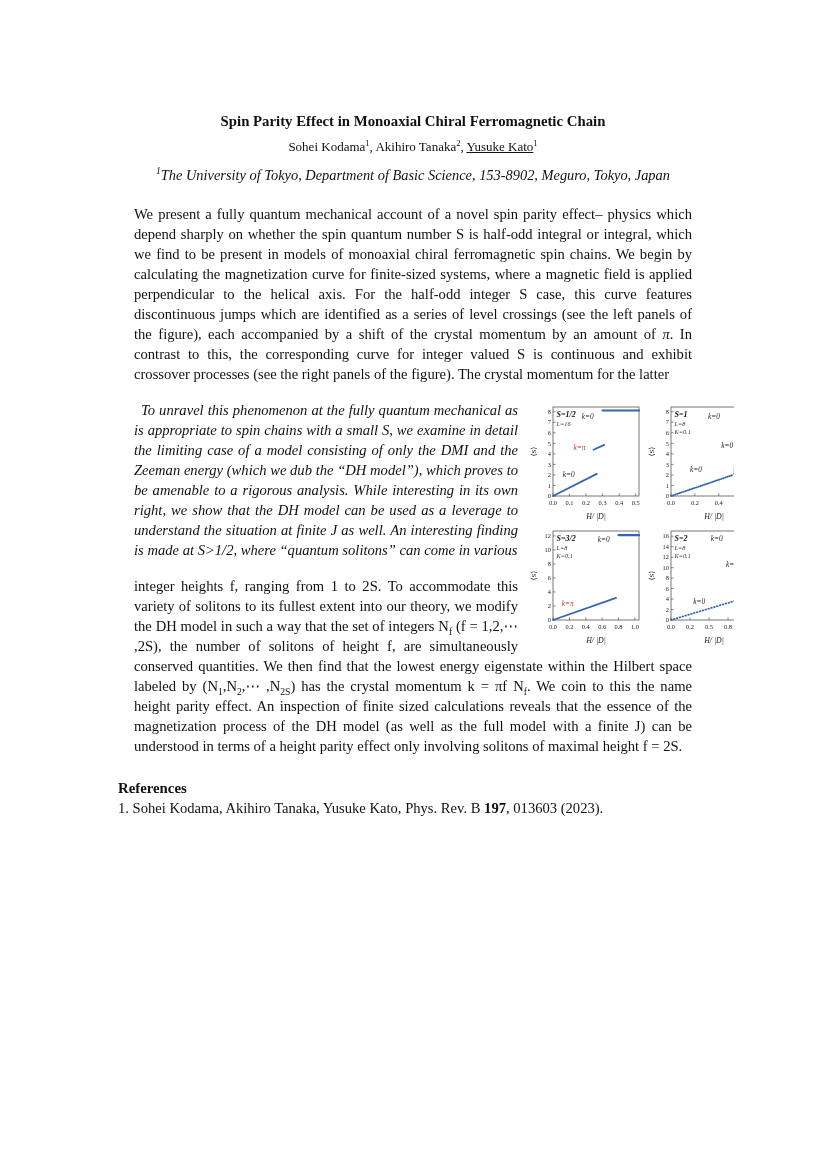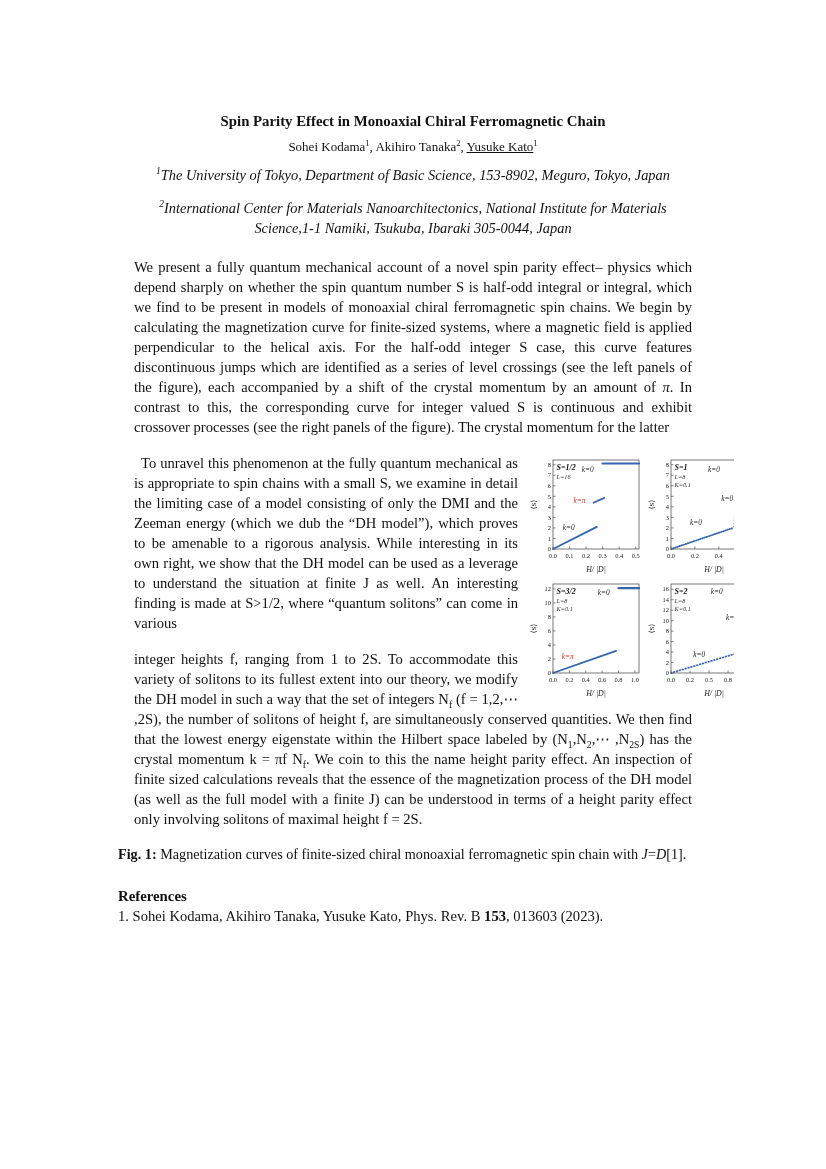--- a/index.html
+++ b/index.html
@@ -5,21 +5,21 @@
   html,body{margin:0;padding:0;background:#fff;}
   .page{position:relative;width:734px;height:1169px;background:#fff;overflow:hidden;
         font-family:"Liberation Serif","DejaVu Serif",serif;color:#111;}
   .content{position:absolute;left:118px;top:0;width:590px;}
   h1.title{font-size:14.8px;font-weight:700;text-align:center;margin:113px 0 0 0;}
   .authors{font-size:13px;text-align:center;margin:9px 0 0 0;}
   .affil{font-size:14.4px;font-style:italic;text-align:center;margin:12px;line-height:20.6px;}
   .affil-first{margin-top:10px;}
   .bodytext{margin-top:18px;font-size:14.6px;line-height:20px;text-align:justify;}
   .para{margin:16px;}
-  .para.indent{text-indent:7px;}
+  .para.indent{text-indent:7px;font-style:italic;}
   figure.fig{float:right;width:234px;margin:2px -54px 4px 10px;padding:0;
              display:grid;grid-template-columns:116px 116px;gap:4px 2px;}
   .panel{width:116px;height:120px;}
   .fig svg text{font-family:"Liberation Serif","DejaVu Serif",serif;}
   .caption{font-size:14.2px;line-height:19px;margin:16px 0 0 0;text-align:justify;}
   h2.refhead{font-size:14.8px;font-weight:700;margin:24px 0 0 0;}
   .ref{font-size:14.6px;margin:3px 0 0 0;}
   .b{font-weight:700;}
   .i{font-style:italic;}
   .u{text-decoration:underline;}
@@ -30,21 +30,20 @@
 <body>
 
 <div class="page">
   <div class="content">
 
     <h1 class="title">Spin Parity Effect in Monoaxial Chiral Ferromagnetic Chain</h1>
 
     <p class="authors">Sohei Kodama<span class="sup">1</span>, Akihiro Tanaka<span class="sup">2</span>, <span class="u">Yusuke Kato</span><span class="sup">1</span></p>
 
     <p class="affil affil-first"><span class="sup">1</span>The University of Tokyo, Department of Basic Science, 153-8902, Meguro, Tokyo, Japan</p>
-    <p class="affil"><span class="sup">2</span>International Center for Materials Nanoarchitectonics, National Institute for Materials Science,1-1 Namiki, Tsukuba, Ibaraki 305-0044, Japan</p>
 
     <div class="bodytext">
       <p class="para">We present a fully quantum mechanical account of a novel spin parity effect– physics which depend sharply on whether the spin quantum number S is half-odd integral or integral, which we find to be present in models of monoaxial chiral ferromagnetic spin chains. We begin by calculating the magnetization curve for finite-sized systems, where a magnetic field is applied perpendicular to the helical axis. For the half-odd integer S case, this curve features discontinuous jumps which are identified as a series of level crossings (see the left panels of the figure), each accompanied by a shift of the crystal momentum by an amount of <span class="i">π</span>. In contrast to this, the corresponding curve for integer valued S is continuous and exhibit crossover processes (see the right panels of the figure). The crystal momentum for the latter</p>
 
       <div class="wrapblock">
         <figure class="fig">
           <div class="panel"><svg width="116" height="120" viewBox="0 0 116 120">
                 <rect x="25" y="5" width="86" height="89" fill="#fff" stroke="#555" stroke-width="0.8"></rect>
                 <line x1="25" y1="94" x2="25" y2="91.4" stroke="#555" stroke-width="0.7"></line>
                 <text x="25" y="102.5" font-size="6.4" text-anchor="middle" fill="#222">0.0</text>
@@ -207,19 +206,18 @@
                 <text x="85.88495575221239" y="40.6" font-size="7.4" font-style="italic" text-anchor="middle" fill="#222">k=0</text>
                 <text x="53.15929203539823" y="78.29411764705883" font-size="7.4" font-style="italic" text-anchor="middle" fill="#222">k=0</text>
               </svg></div>
         </figure>
         <p class="para indent">To unravel this phenomenon at the fully quantum mechanical as is appropriate to spin chains with a small S, we examine in detail the limiting case of a model consisting of only the DMI and the Zeeman energy (which we dub the “DH model”), which proves to be amenable to a rigorous analysis. While interesting in its own right, we show that the DH model can be used as a leverage to understand the situation at finite J as well. An interesting finding is made at S&gt;1/2, where “quantum solitons” can come in various</p>
       </div>
 
       <p class="para">integer heights f, ranging from 1 to 2S. To accommodate this variety of solitons to its fullest extent into our theory, we modify the DH model in such a way that the set of integers N<span class="sub">f</span> (f = 1,2,⋯ ,2S), the number of solitons of height f, are simultaneously conserved quantities. We then find that the lowest energy eigenstate within the Hilbert space labeled by (N<span class="sub">1</span>,N<span class="sub">2</span>,⋯ ,N<span class="sub">2S</span>) has the crystal momentum k = πf N<span class="sub">f</span>. We coin to this the name height parity effect. An inspection of finite sized calculations reveals that the essence of the magnetization process of the DH model (as well as the full model with a finite J) can be understood in terms of a height parity effect only involving solitons of maximal height f = 2S.</p>
     </div>
 
-    <p class="caption"><span class="b">Fig. 1:</span> Magnetization curves of finite-sized chiral monoaxial ferromagnetic spin chain with <span class="i">J</span>=<span class="i">D</span>[1].</p>
 
     <h2 class="refhead">References</h2>
-    <p class="ref">1. Sohei Kodama, Akihiro Tanaka, Yusuke Kato, Phys. Rev. B <span class="b">153</span>, 013603 (2023).</p>
+    <p class="ref">1. Sohei Kodama, Akihiro Tanaka, Yusuke Kato, Phys. Rev. B <span class="b">197</span>, 013603 (2023).</p>
 
   </div>
 </div>
 
 </body></html>

